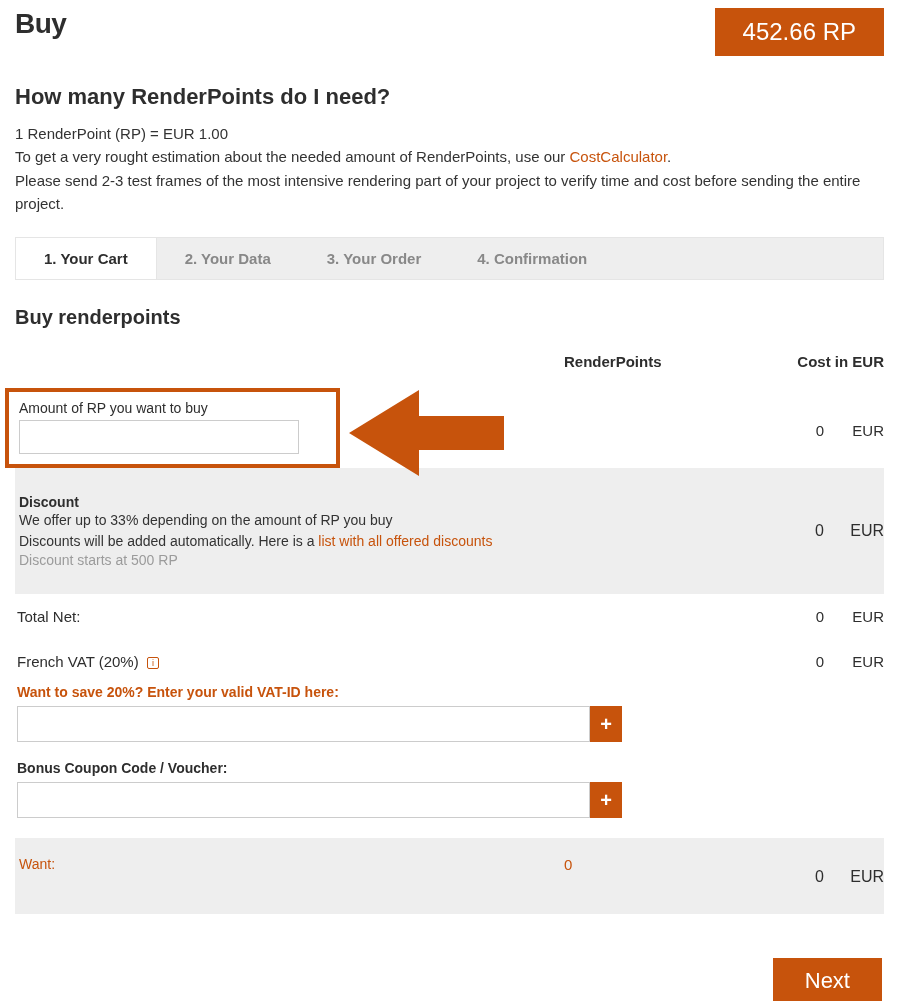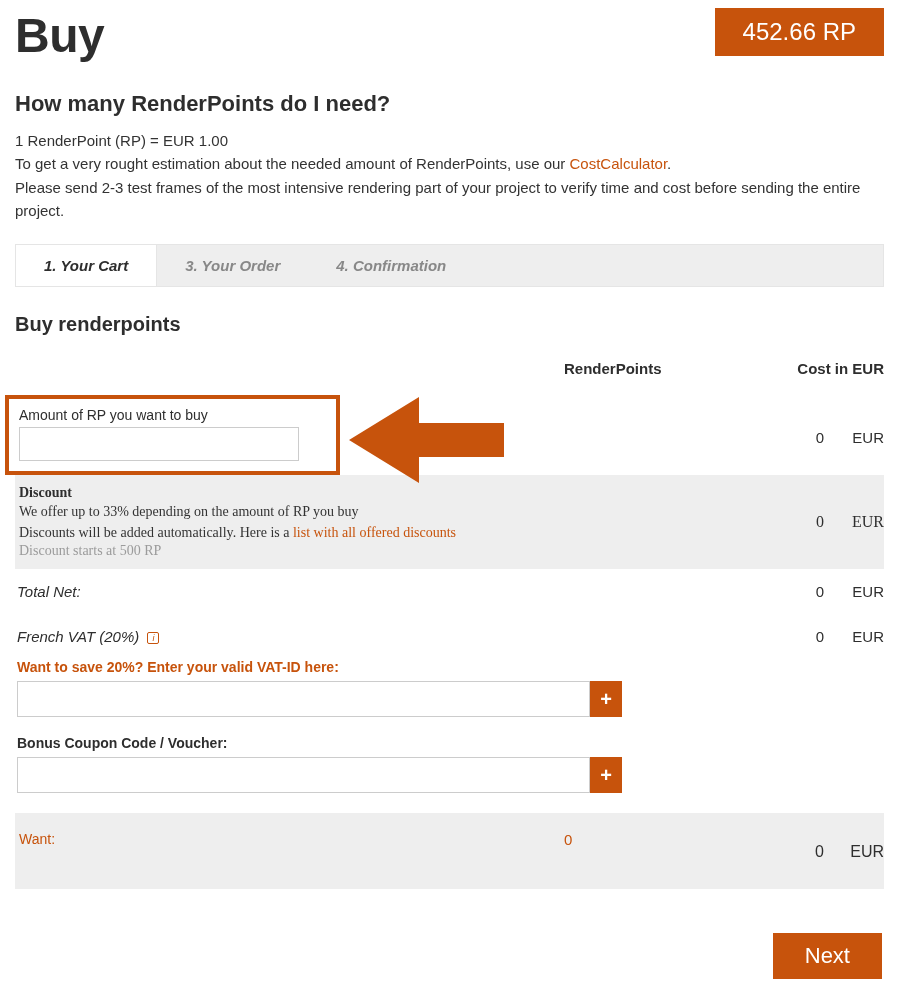--- a/index.html
+++ b/index.html
@@ -11,21 +11,21 @@
     width: 899px;
   }
   .page { padding: 0 15px 40px 15px; }
   .header-row {
     display: flex;
     align-items: flex-start;
     justify-content: space-between;
     padding-top: 8px;
   }
   h1.page-title {
-    font-size: 48px;
+    font-size: 28px;
     font-weight: 700;
     margin: 0;
     color: #2e2e2e;
     letter-spacing: -0.5px;
   }
   .rp-badge {
     background: #c7530c;
     color: #fff;
     font-size: 24px;
     padding: 10px 28px;
@@ -50,21 +50,20 @@
   }
   .tab {
     padding: 0 28px;
     display: flex;
     align-items: center;
     font-size: 15px;
     font-weight: 700;
     color: #888;
     cursor: pointer;
     white-space: nowrap;
-    font-style: italic;
   }
   .tab.active {
     background: #fff;
     color: #2e2e2e;
     border-top: 1px solid #e5e5e5;
     border-left: 1px solid #e5e5e5;
     border-right: 1px solid #e5e5e5;
     margin-top: -1px;
     margin-left: -1px;
   }
@@ -117,36 +116,35 @@
     pointer-events: none;
   }
   .arrow-svg { width: 160px; height: 90px; }
   .arrow-svg polygon { fill: #c7530c; }
   .discount-block {
     background: #eeeeee;
     grid-column: 1 / span 4;
     display: grid;
     grid-template-columns: 1fr 180px 80px 60px;
     align-items: center;
-    padding: 8px 0;
-    font-family: Liberation Serif, serif;
+    padding: 24px 0;
   }
   .discount-text { padding: 2px 0 2px 4px; }
   .discount-text .d-title { font-weight: 700; font-size: 14px; }
   .discount-text .d-line { font-size: 14px; color: #333; line-height: 1.5; }
   .discount-text .d-line a { color: #c7530c; text-decoration: none; }
   .discount-text .d-muted { font-size: 14px; color: #9b9b9b; }
   .simple-row {
     grid-column: 1 / span 4;
     display: grid;
     grid-template-columns: 1fr 180px 80px 60px;
     padding: 14px 0;
     font-size: 15px;
   }
-  .simple-row .label { padding-left: 2px; font-style: italic; }
+  .simple-row .label { padding-left: 2px; }
   .simple-row .num { text-align: right; }
   .simple-row .cur { text-align: right; padding-left: 14px; }
   .vat-row .info-icon {
     display: inline-block;
     width: 12px; height: 12px;
     border: 1px solid #c7530c;
     color: #c7530c;
     font-size: 9px;
     line-height: 11px;
     text-align: center;
@@ -238,20 +236,21 @@
   <div class="intro-text">
     <div>1 RenderPoint (RP) = EUR 1.00</div>
     <div>
       <span>To get a very rought estimation about the needed amount of RenderPoints, use our </span><a href="#">CostCalculator</a><span>.</span>
     </div>
     <div>Please send 2-3 test frames of the most intensive rendering part of your project to verify time and cost before sending the entire project.</div>
   </div>
 
   <div class="tabs">
     <div class="tab active">1. Your Cart</div>
+    <div class="tab">2. Your Data</div>
     <div class="tab">3. Your Order</div>
     <div class="tab">4. Confirmation</div>
   </div>
 
   <h3 class="section-title">Buy renderpoints</h3>
 
   <div class="grid">
     <div></div>
     <div class="grid-head rp">RenderPoints</div>
     <div class="grid-head cost">Cost in EUR</div>

